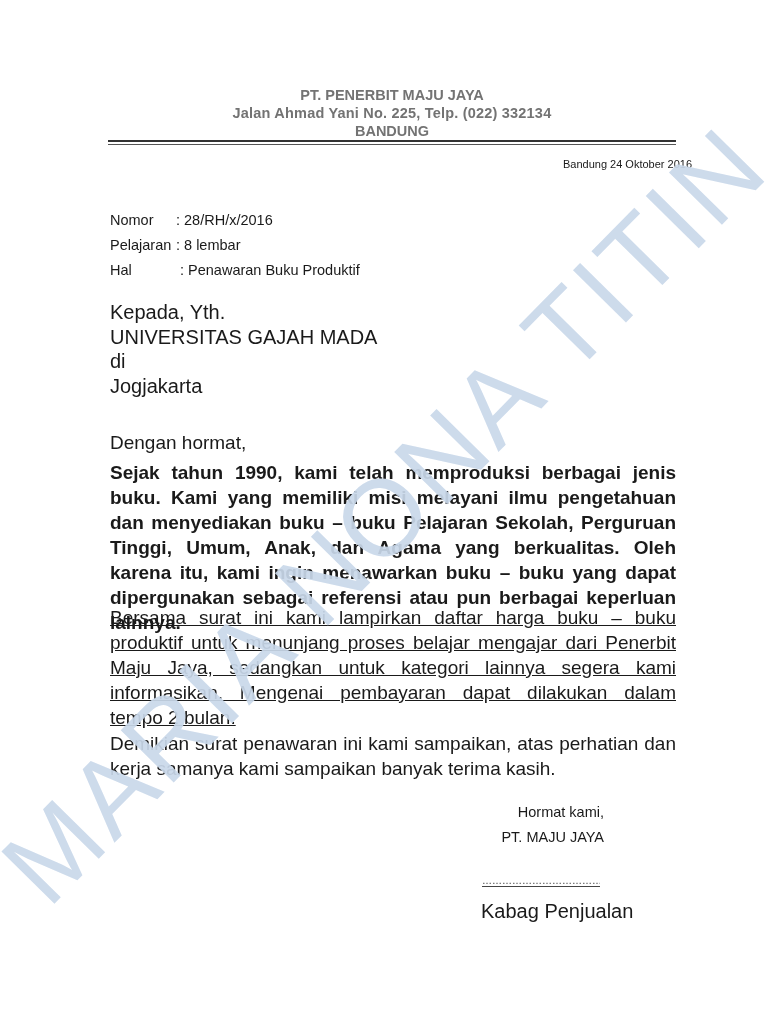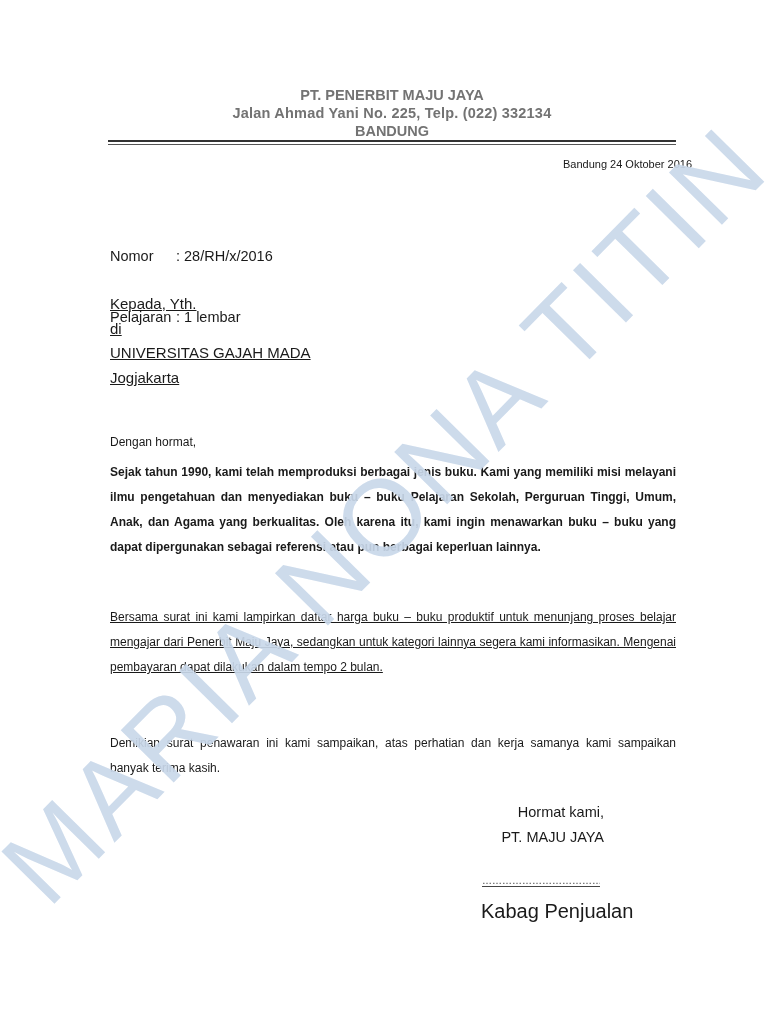--- a/index.html
+++ b/index.html
@@ -15,25 +15,25 @@
     letter-spacing: 4px; color: #c9d8ea; white-space: nowrap; z-index: 2; pointer-events: none;
     opacity: 0.92;
   }
   .letterhead { position: absolute; left: 108px; width: 568px; top: 86px; text-align: center; font-weight: bold; font-size: 14.5px; line-height: 18px; color: #737373; z-index: 1;}
   .letterhead .addr { letter-spacing: 0.2px; }
   .rule { position: absolute; left: 108px; width: 568px; top: 140px; height: 6px; z-index: 1; }
   .rule .thick { height: 2px; background: #333; }
   .rule .thin { height: 1px; background: #555; margin-top: 2px; }
   .date { position: absolute; right: 76px; top: 158px; font-size: 11px; z-index: 1; }
   .meta { position: absolute; left: 110px; top: 208px; font-size: 14.5px; line-height: 25px; z-index: 1; }
-  .meta .row { display: flex; margin-top: 36px; }
+  .meta .row { display: flex; }
   .meta .k { width: 66px; }
   .meta .k.hal { width: 70px; }
-  .recipient { position: absolute; left: 110px; top: 292px; font-size: 15px; line-height: 24.5px; z-index: 1; text-decoration: underline; }
-  .body { position: absolute; left: 110px; width: 566px; font-size: 12px; line-height: 25px; z-index: 1; }
+  .recipient { position: absolute; left: 110px; top: 300px; font-size: 20px; line-height: 24.5px; z-index: 1; }
+  .body { position: absolute; left: 110px; width: 566px; font-size: 19px; line-height: 25px; z-index: 1; }
   .body p { margin: 0; text-align: justify; text-align-last: left; }
   .greet { top: 430px; }
   .p1 { top: 460px; font-weight: bold; }
   .p2 { top: 605px; text-decoration: underline; }
   .p3 { top: 731px; }
   .closing { position: absolute; left: 480px; width: 124px; top: 800px; font-size: 14.5px; line-height: 25px; text-align: right; z-index: 1; }
   .sigline { position: absolute; left: 482px; top: 876px; width: 118px; font-size: 10px; line-height: 10px; letter-spacing: 0px; color: #333; border-bottom: 1px solid #444; text-align: center; overflow: hidden; white-space: nowrap; z-index: 1; }
   .position { position: absolute; left: 481px; top: 900px; font-size: 20px; z-index: 1; }
 </style>
 </head>
@@ -56,28 +56,32 @@
 
   <div class="date">Bandung 24 Oktober 2016</div>
 
   <div class="meta">
     <div class="row">
       <span class="k">Nomor</span>
       <span>: 28/RH/x/2016</span>
     </div>
     <div class="row">
       <span class="k">Pelajaran</span>
-      <span>: 1 lembar</span>
+      <span>: 8 lembar</span>
+    </div>
+    <div class="row">
+      <span class="k hal">Hal</span>
+      <span>: Penawaran Buku Produktif</span>
     </div>
   </div>
 
   <div class="recipient">
     <div>Kepada, Yth.</div>
+    <div>UNIVERSITAS GAJAH MADA</div>
     <div>di</div>
-    <div>UNIVERSITAS GAJAH MADA</div>
     <div>Jogjakarta</div>
   </div>
 
   <div class="body greet">
     <p>Dengan hormat,</p>
   </div>
   <div class="body p1">
     <p>Sejak tahun 1990, kami telah memproduksi berbagai jenis buku. Kami yang memiliki misi melayani ilmu pengetahuan dan menyediakan buku – buku Pelajaran Sekolah, Perguruan Tinggi, Umum, Anak, dan Agama yang berkualitas. Oleh karena itu, kami ingin menawarkan buku – buku yang dapat dipergunakan sebagai referensi atau pun berbagai keperluan lainnya.</p>
   </div>
   <div class="body p2">

